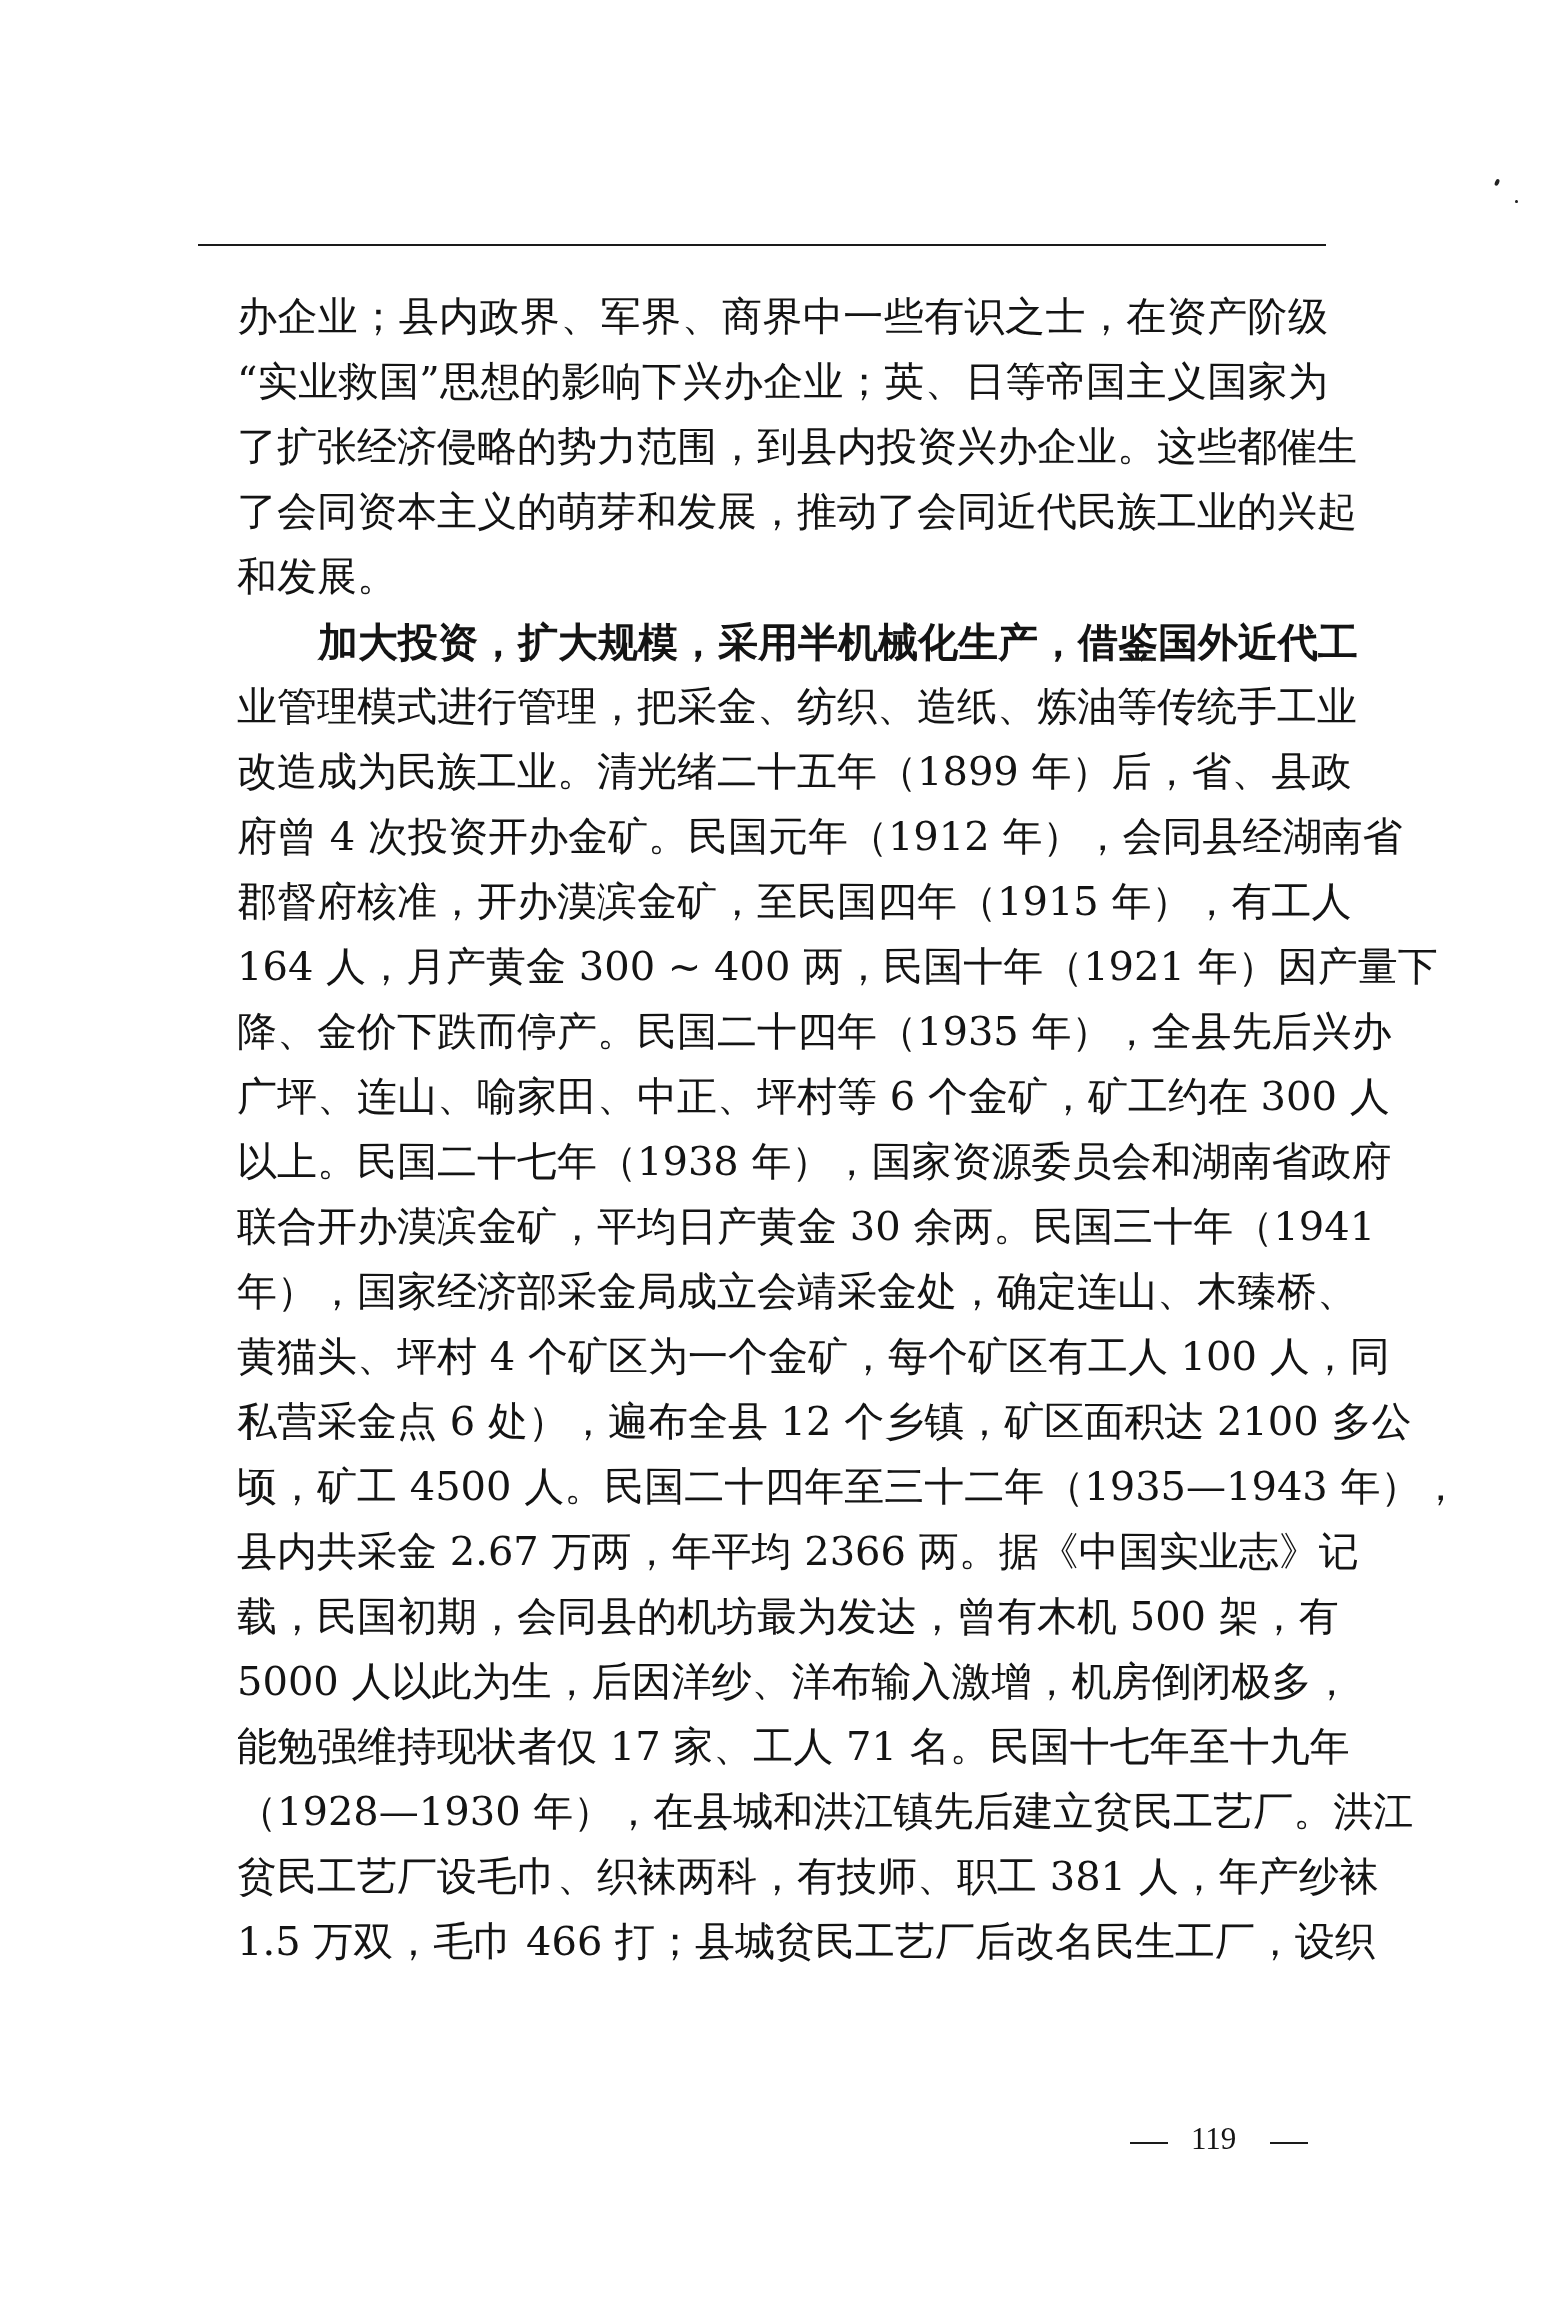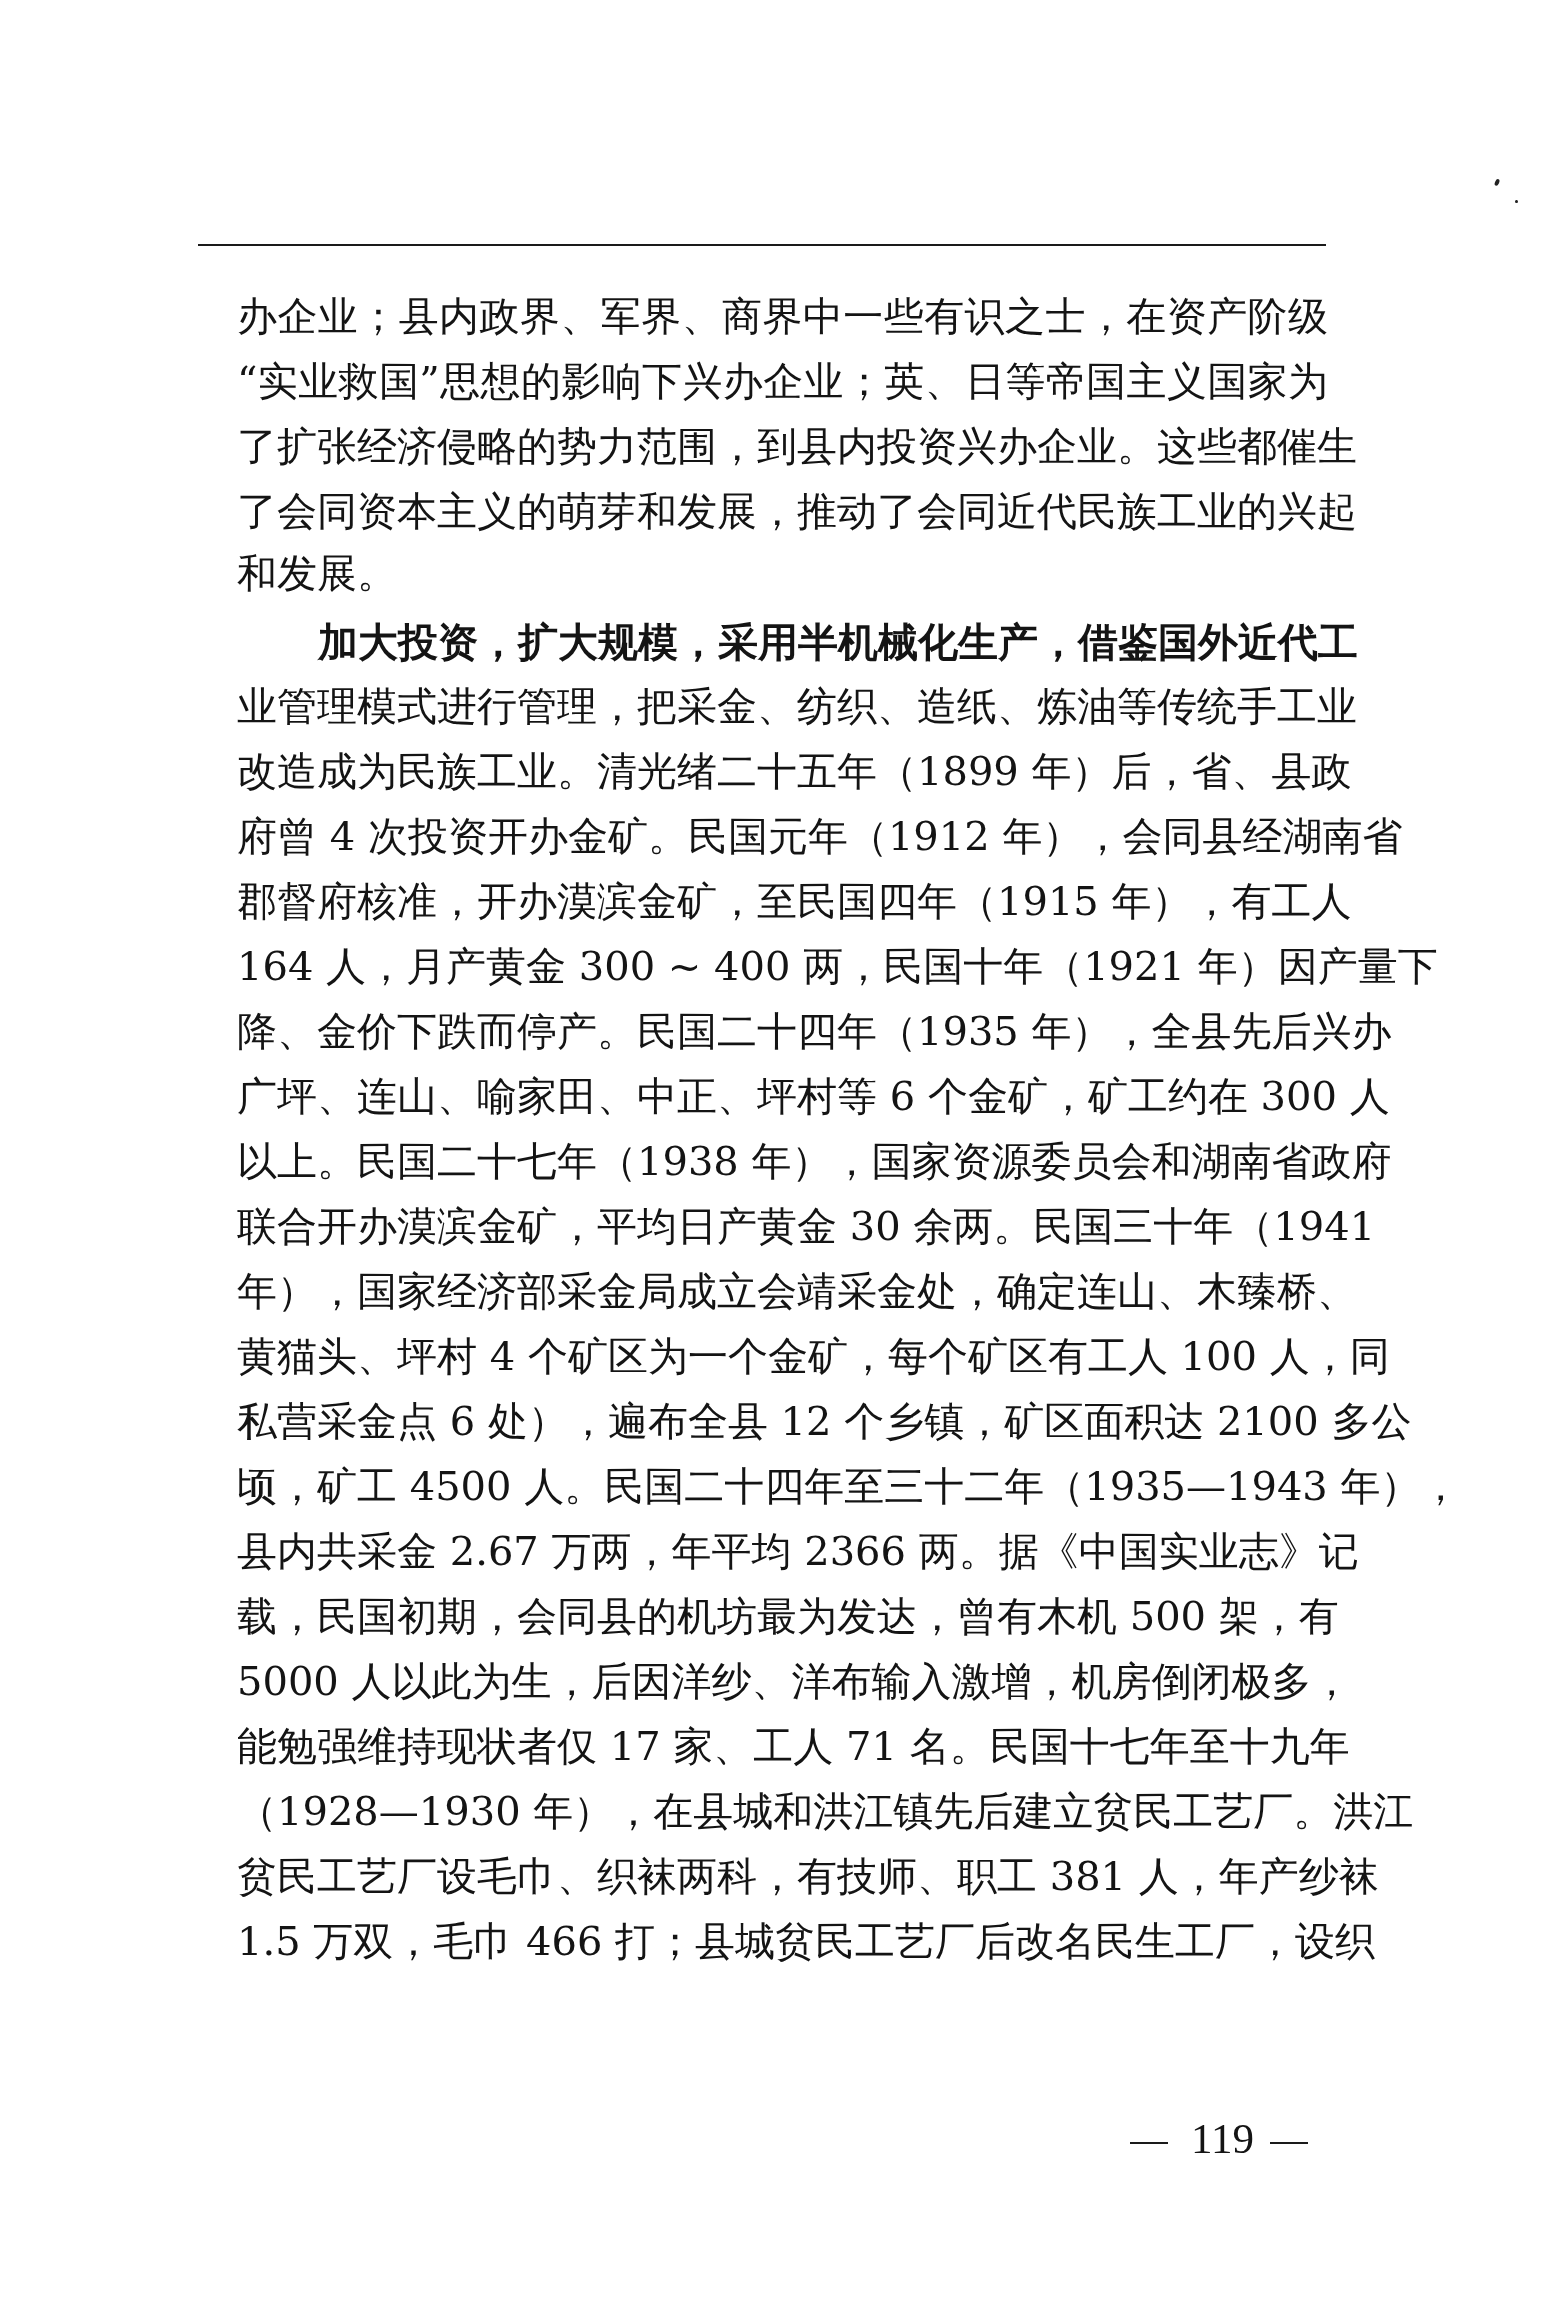--- a/index.html
+++ b/index.html
@@ -52,34 +52,33 @@
     white-space: nowrap;
     text-align: justify;
     text-align-last: justify;
     text-justify: inter-character;
     overflow: visible;
     margin-left: 36px;
   }
   .line.last {
     text-align: right;
     text-align-last: left;
-    font-family: Liberation Mono, monospace;
   }
   .line.indent {
     padding-left: 81px;
     font-weight: bold;
   }
   .page-number {
     position: absolute;
     top: 2112px;
     left: 1124px;
     width: 192px;
     height: 53px;
     font-family: "Liberation Serif", "DejaVu Serif", serif;
-    font-size: 43px;
+    font-size: 31px;
     line-height: 53px;
   }
   .pn-dash {
     position: absolute;
     top: 30px;
     height: 1.9px;
     width: 38px;
     background: #1a1a1a;
   }
   .pn-dash.left { left: 5.8px; }

